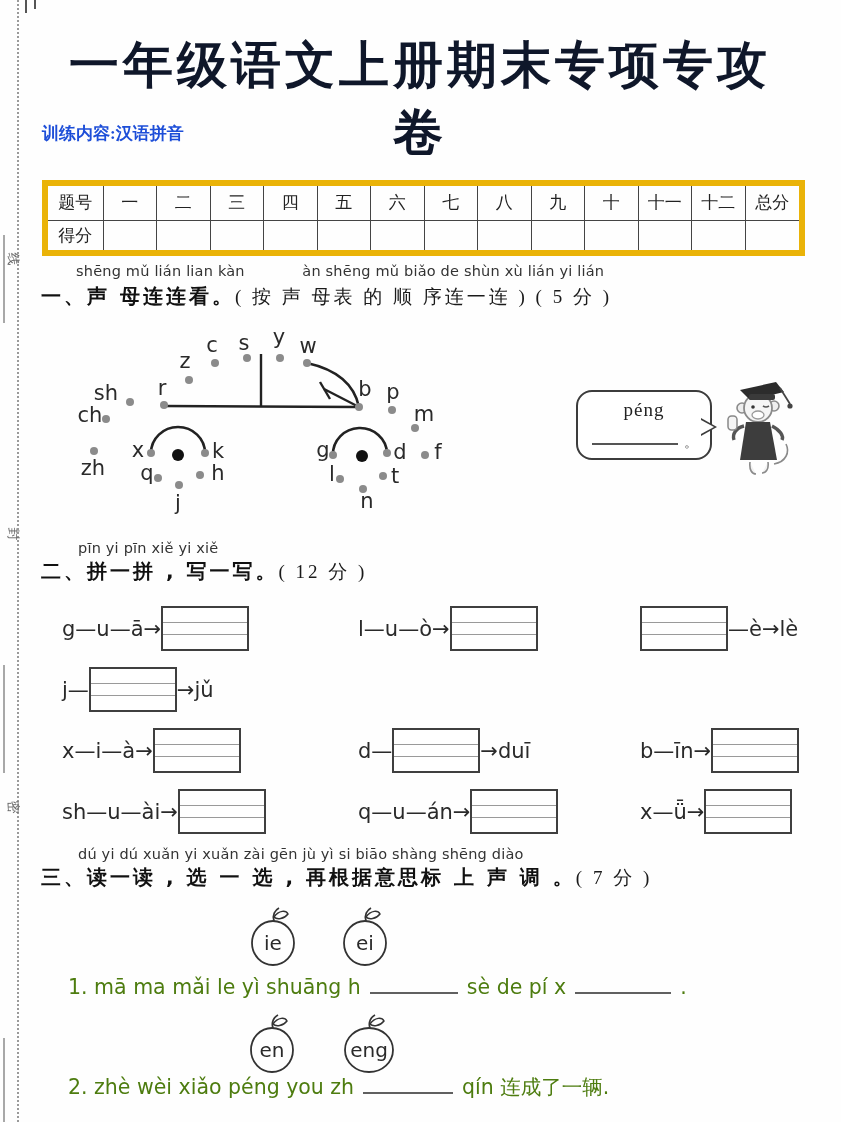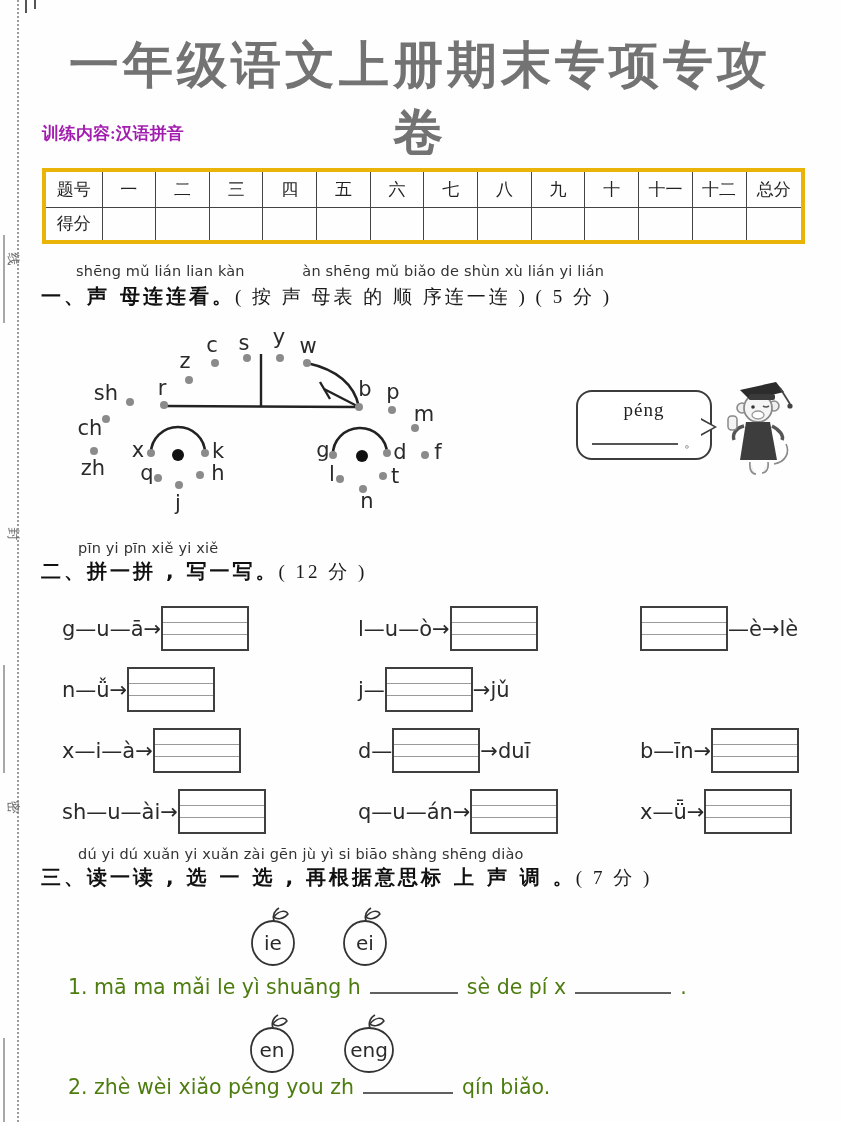--- a/index.html
+++ b/index.html
@@ -15,33 +15,33 @@
     position:absolute; left:3px; width:20px; text-align:center;
     font-family:"Liberation Serif", serif; font-size:13px; color:#666;
     transform:rotate(90deg); filter:blur(.4px);
   }
   .edge-seg { position:absolute; left:3px; width:2px; background:#a8a8a8; }
   .trim-tick { position:absolute; top:0; width:2px; height:13px; background:#555; }
   
   .title {
     position:absolute; top:32px; left:60px; width:720px; text-align:center;
     font-family:"Liberation Serif", serif; font-weight:900; font-size:50px;
-    letter-spacing:4px; color:#737373;
+    letter-spacing:4px; color:#0f172a;
   }
   .meta { position:absolute; top:122px; left:42px; width:763px; display:flex; justify-content:space-between;
-    font-family:"Liberation Serif", serif; font-weight:bold; font-size:17px; color:#a21caf; }
+    font-family:"Liberation Serif", serif; font-weight:bold; font-size:17px; color:#1d4ed8; }
   .meta .right span { margin-left:48px; }
   
   table.score {
     position:absolute; top:168px; left:42px; width:763px; height:76px;
     border-collapse:collapse; table-layout:fixed;
     font-family:"Liberation Serif", serif; font-size:17px; color:#222;
   }
   table.score td { border:1px solid #444; text-align:center; }
-  table.score { border:4px solid #eab308; }
+  table.score { border:6px solid #eab308;margin-top:12px; }
   table.score tr:first-child td { height:37px; }
   
   .pinyin-line { position:absolute; font-size:14.5px; color:#333; letter-spacing:.2px; white-space:nowrap; }
   .sec-heading { position:absolute; white-space:nowrap; }
   .sec-heading .bold {
     font-family:"DejaVu Sans", sans-serif; font-weight:bold; font-size:20px;
     letter-spacing:3px; color:#111;
   }
   .sec-heading .rest {
     font-family:"Liberation Serif", serif; font-size:19px; letter-spacing:3px; color:#1a1a1a;
@@ -176,21 +176,21 @@
       <path d="M101,128 A27,26 0 0 1 155,128" fill="none" stroke="#222" stroke-width="2.6"></path>
       <path d="M283,130 A27,26 0 0 1 337,128" fill="none" stroke="#222" stroke-width="2.6"></path>
     </svg>
     <span class="dl" style="left:162px;top:20px;">c</span>
     <span class="dl" style="left:194px;top:18px;">s</span>
     <span class="dl" style="left:229px;top:12px;">y</span>
     <span class="dl" style="left:258px;top:21px;">w</span>
     <span class="dl" style="left:135px;top:36px;">z</span>
     <span class="dl" style="left:112px;top:63px;">r</span>
     <span class="dl" style="left:56px;top:68px;">sh</span>
-    <span class="dl" style="left:40px;top:90px;margin-top:13px;">ch</span>
+    <span class="dl" style="left:40px;top:90px;">ch</span>
     <span class="dl" style="left:43px;top:143px;">zh</span>
     <span class="dl" style="left:88px;top:125px;">x</span>
     <span class="dl" style="left:168px;top:126px;">k</span>
     <span class="dl" style="left:97px;top:148px;">q</span>
     <span class="dl" style="left:168px;top:148px;">h</span>
     <span class="dl" style="left:128px;top:178px;">j</span>
     <span class="dl" style="left:315px;top:64px;">b</span>
     <span class="dl" style="left:343px;top:67px;">p</span>
     <span class="dl" style="left:374px;top:89px;">m</span>
     <span class="dl" style="left:273px;top:125px;">g</span>
@@ -270,25 +270,20 @@
           <span></span>
         </div>
       <div class="s2item">
           <span></span>
           <div class="pbox"></div>
           <span>—è→lè</span>
         </div>
     </div>
     <div class="s2row">
       <div class="s2item">
-          <span>n—ǚ→</span>
-          <div class="pbox"></div>
-          <span></span>
-        </div>
-      <div class="s2item">
           <span>j—</span>
           <div class="pbox"></div>
           <span>→jǔ</span>
         </div>
     </div>
     <div class="s2row">
       <div class="s2item">
           <span>x—i—à→</span>
           <div class="pbox"></div>
           <span></span>
@@ -354,16 +349,16 @@
   </svg>
   <svg class="apple" style="left:338px;top:1012px;" width="64" height="62" viewBox="0 0 64 62">
     <path d="M32,16 C30,10 33,5 37,3" fill="none" stroke="#333" stroke-width="1.8"></path>
     <path d="M32,12 C37,5 44,5 46,9 C42,14 35,15 32,12 Z" fill="none" stroke="#333" stroke-width="1.5"></path>
     <ellipse cx="31" cy="38" rx="24" ry="22" fill="none" stroke="#333" stroke-width="1.8"></ellipse>
     <text x="31" y="45" text-anchor="middle">eng</text>
   </svg>
 
   <div class="sentence" style="left:68px; top:1072px;">
     <span>2.</span>
-    <span>zhè wèi xiǎo péng you zh</span><span class="blank" style="width:90px;"></span><span>qín biǎo.</span><span></span>
+    <span>zhè wèi xiǎo péng you zh</span><span class="blank" style="width:90px;"></span><span>qín 连成了一辆.</span><span></span>
   </div>
 
 </div>
 
 </body></html>

